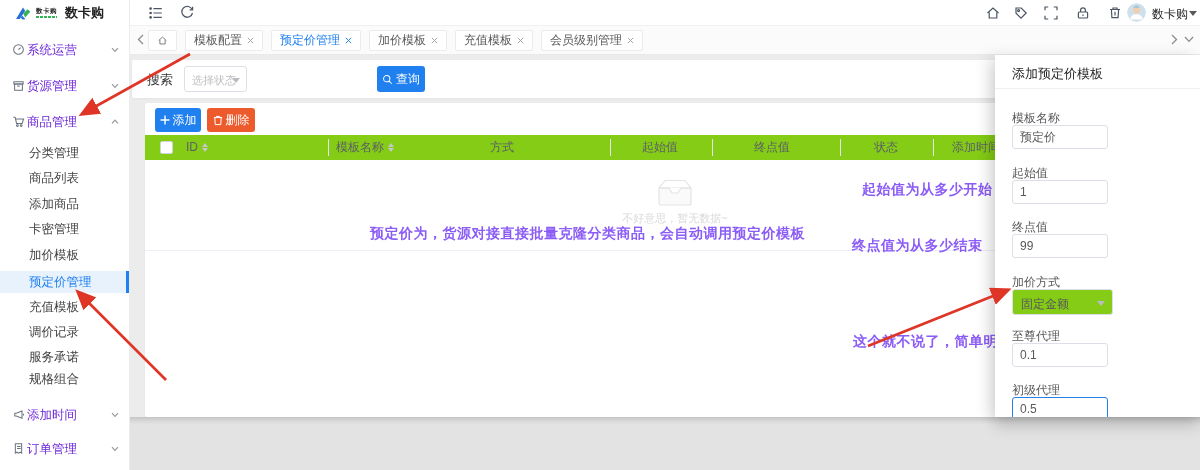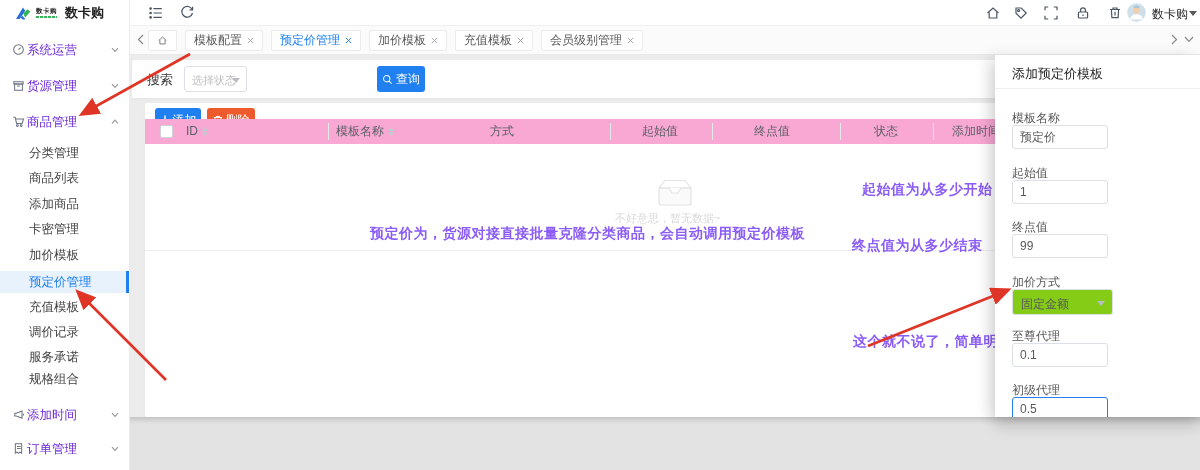--- a/index.html
+++ b/index.html
@@ -47,31 +47,31 @@
   .sel .ph { position:absolute; left:7px; top:6px; font-size:11px; color:#bfbfbf; }
   .sel .sv { position:absolute; right:6px; top:11px; }
   .inp { border:1px solid #dcdfe6; border-radius:3px; background:#fff; font-size:12px; color:#595959; padding:0 7px; outline:none; font-family:inherit; }
   .inp::placeholder { color:#c0c4cc; }
   .search-inp { position:absolute; left:122px; top:6px; width:113px; height:26px; }
   .btn { display:flex; align-items:center; justify-content:center; gap:3px; color:#fff; border:none; border-radius:3px; font-size:12px; cursor:pointer; font-family:inherit; }
   .query-btn { position:absolute; left:245px; top:6px; width:48px; height:26px; background:#2080f0; }
   .table-card { left:145px; top:103px; width:1040px; height:314px; }
   .add-btn { position:absolute; left:10px; top:5px; width:46px; height:24px; background:#2080f0; }
   .del-btn { position:absolute; left:62px; top:5px; width:48px; height:24px; background:#ed5b2d; }
-  .thead { position:absolute; left:0; top:16px; width:1040px; height:25px; background:#f9a8d4; }
+  .thead { position:absolute; left:0; top:32px; width:1040px; height:25px; background:#84cc16; }
   .th { position:absolute; top:0; height:25px; line-height:25px; font-size:12px; color:#5c6066; display:flex; align-items:center; }
   .tdiv { position:absolute; top:4px; width:1px; height:17px; background:#e4e7ea; }
   .cb { width:13px; height:13px; border:1px solid #d0d3d8; border-radius:2px; background:#fff; cursor:pointer; }
   .sort { display:inline-flex; flex-direction:column; gap:1px; margin-left:4px; cursor:pointer; }
   .sort i { width:0; height:0; border-left:3.5px solid transparent; border-right:3.5px solid transparent; }
   .sort .up { border-bottom:4px solid #c5c8cd; }
   .sort .dn { border-top:4px solid #c5c8cd; }
   .tbody-line { position:absolute; left:0; top:57px; width:1040px; height:91px; border-bottom:1px solid #ebeef5; }
   .empty-fig { position:absolute; left:506px; top:74px; }
-  .empty-tx { position:absolute; left:470px; top:108px; width:120px; text-align:left; font-size:11px; color:#d9d9d9; }
+  .empty-tx { position:absolute; left:470px; top:108px; width:120px; text-align:center; font-size:11px; color:#d9d9d9; }
   
   .drawer { position:absolute; left:995px; top:55px; width:205px; height:362px; background:#fff; z-index:50; overflow:hidden;
             box-shadow:-8px 0 14px rgba(0,0,0,.09), 0 10px 14px rgba(0,0,0,.14); }
   .d-title { position:absolute; left:17px; top:10px; font-size:13px; color:#262626; }
   .d-div { position:absolute; left:0; top:33px; width:205px; height:1px; background:#efefef; }
   .d-lb { position:absolute; left:17px; font-size:12px; color:#595959; }
   .d-inp { position:absolute; left:17px; width:96px; height:24px; }
   .d-inp.focus { border-color:#2080f0; }
   .d-sel { position:absolute; left:17px; width:101px; height:26px; border:1px solid #dcdfe6; border-radius:3px; background:#84cc16; cursor:pointer; }
   .d-sel .ph { position:absolute; left:8px; top:6px; font-size:12px; color:#595959; }

